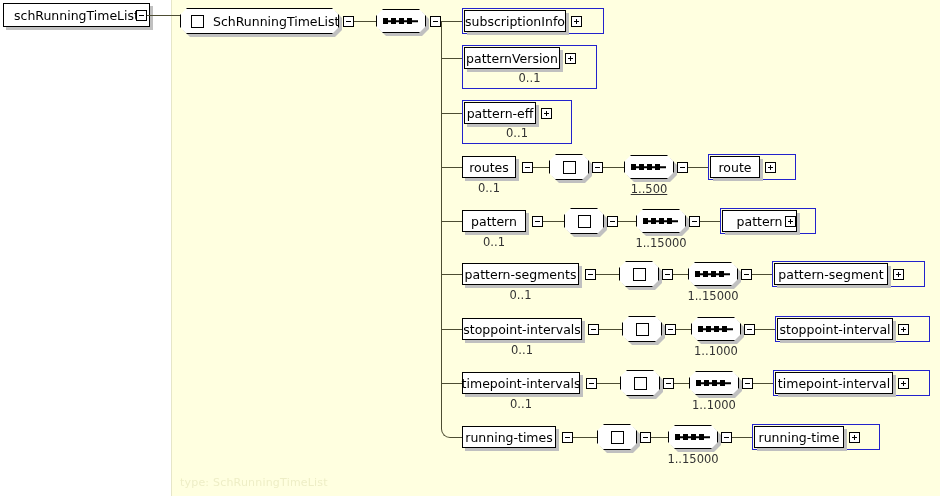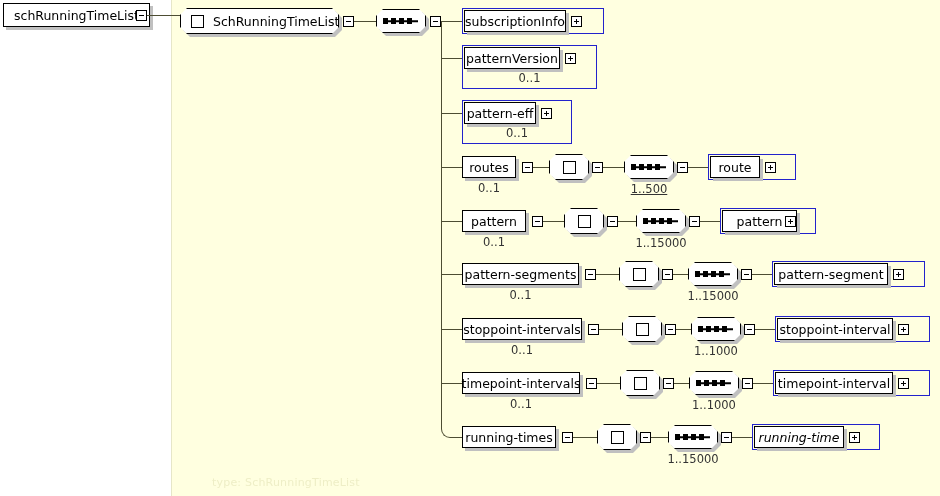--- a/index.html
+++ b/index.html
@@ -22,21 +22,20 @@
     border-left:1px solid #e6e6c8;
     box-sizing:border-box;
   }
   .panel-type-label{
     position:absolute;
     left:180px;top:476px;
     font-size:11px;
     color:#eeeec6;
     letter-spacing:0.2px;
     white-space:nowrap;
-    margin-left:32px;
   }
 
   
   .rootbox{
     position:absolute;
     left:3px;top:3px;
     height:24px;
     box-sizing:border-box;
     border:1px solid #000000;
     background:#ffffff;
@@ -371,19 +370,19 @@
           <div class="dot" style="left: 6px;"></div>
           <div class="dot" style="left: 14px;"></div>
           <div class="dot" style="left: 22px;"></div>
           <div class="dot" style="left: 30px;"></div>
         </div>
       </div>
       <div class="toggle" style="left: 721px; top: 432px;"></div>
       <div class="card" style="left: 650px; top: 452px; width: 86px;">1..15000</div>
       <div class="hline" style="left: 732px; top: 437px; width: 20px;"></div>
       <div class="elemwrap blue" style="left: 752px; top: 424px; width: 128px; height: 26px;"></div>
-      <div class="namebox" style="left: 754px; top: 426px; width: 90px; font-style: italic;">
+      <div class="namebox" style="left: 754px; top: 426px; width: 90px;">
         <span>running-time</span>
       </div>
       <div class="toggle plus" style="left: 849px; top: 432px;"></div>
     </div>
 
 </div>
 
 </body></html>

